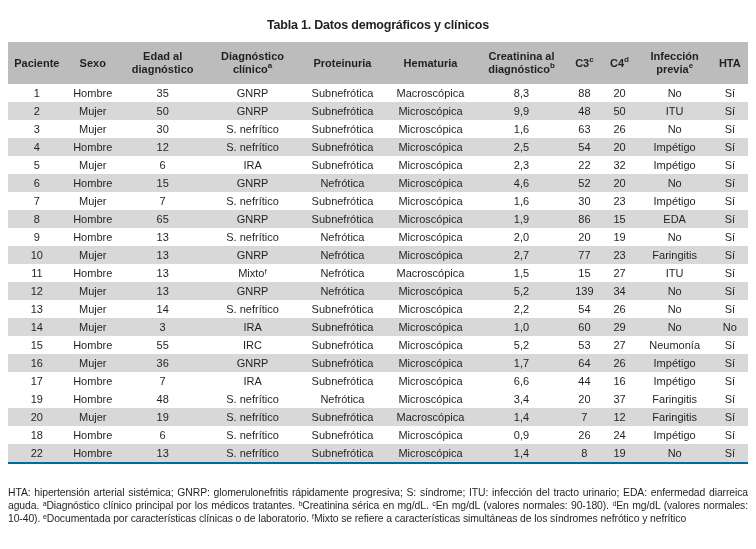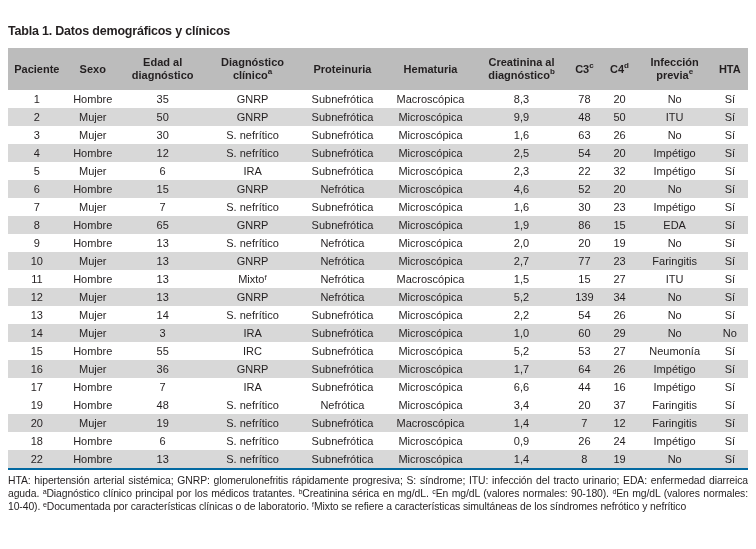--- a/index.html
+++ b/index.html
@@ -10,24 +10,25 @@
     font-family: "Liberation Sans", "DejaVu Sans", sans-serif;
   }
   .page {
     width: 756px;
     height: 549px;
     box-sizing: border-box;
     padding: 6px 8px 0 8px;
     overflow: hidden;
   }
   .title {
+    text-align: center;
     font-size: 12.5px;
     font-weight: bold;
     letter-spacing: -0.2px;
-    margin: 18px 0 10px 0;
+    margin: 12px 0 10px 0;
   }
   table.demo {
     width: 740px;
     border-collapse: collapse;
     table-layout: fixed;
     border-bottom: 2px solid #0369a1;
   }
   table.demo thead th {
     background: #bcbcbc;
     font-weight: bold;
@@ -52,21 +53,21 @@
   }
   sup {
     font-size: 8px;
     line-height: 0;
   }
   .footnote {
     width: 740px;
     font-size: 10.4px;
     line-height: 1.26;
     text-align: justify;
-    margin-top: 4px;
+    margin-top: 22px;
     letter-spacing: -0.1px;
   }
 </style>
 </head>
 <body>
 
 <div class="page">
 
   <div class="title">Tabla 1. Datos demográficos y clínicos</div>
 
@@ -101,21 +102,21 @@
     </thead>
     <tbody>
         <tr>
           <td>1</td>
           <td>Hombre</td>
           <td>35</td>
           <td>GNRP</td>
           <td>Subnefrótica</td>
           <td>Macroscópica</td>
           <td>8,3</td>
-          <td>78</td>
+          <td>88</td>
           <td>20</td>
           <td>No</td>
           <td>Sí</td>
         </tr>
         <tr class="stripe">
           <td>2</td>
           <td>Mujer</td>
           <td>50</td>
           <td>GNRP</td>
           <td>Subnefrótica</td>

